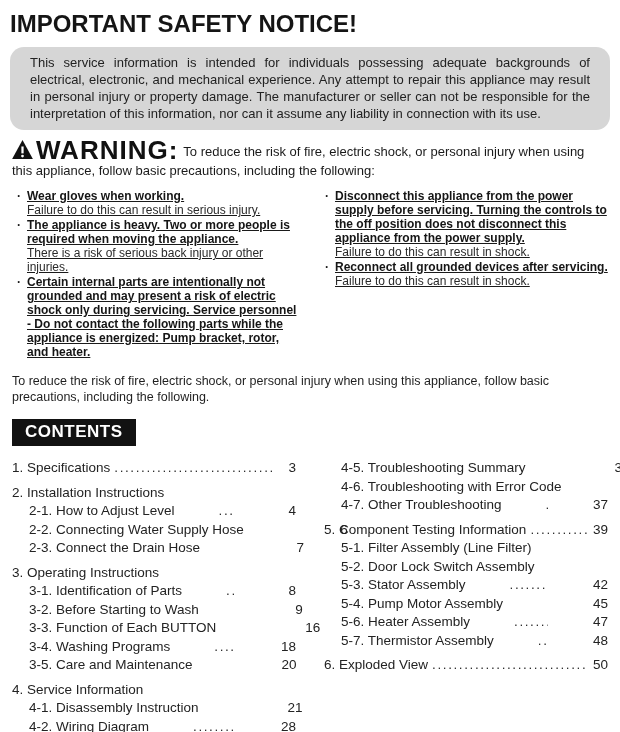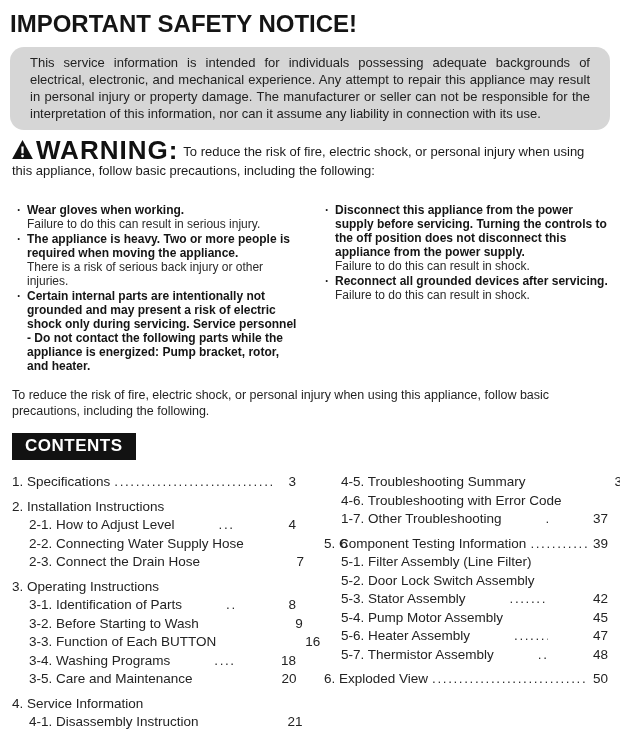--- a/index.html
+++ b/index.html
@@ -26,21 +26,21 @@
   .warn-head{
     margin:9px 2px 0;font-size:13px;line-height:16px;color:#1a1a1a;
   }
   .warn-icon{display:inline-block;vertical-align:-3px;margin-right:3px;}
   .warn-word{
     font-size:26px;font-weight:bold;letter-spacing:1px;color:#111;
     display:inline-block;line-height:22px;margin-right:5px;vertical-align:-3px;
   }
 
   
-  .cols{display:flex;gap:16px;margin-top:24px;}
+  .cols{display:flex;gap:16px;margin-top:10px;text-decoration:underline;}
   .col{flex:1;min-width:0;}
   .warn-list{list-style:none;margin:0;padding:0 0 0 7px;font-size:12px;line-height:14px;}
   .warn-list li{position:relative;padding-left:10px;margin-bottom:1px;}
   .warn-list li::before{content:"\00B7";position:absolute;left:0;top:0;font-weight:bold;}
   .warn-list .b{font-weight:bold;color:#151515;}
   .warn-list .n{font-weight:normal;color:#2a2a2a;}
   .warn-list .n:empty{display:none;}
 
   
   .reminder{font-size:12.5px;line-height:16px;margin:13px 2px 0;color:#1f1f1f;}
@@ -189,21 +189,21 @@
           <span class="toc-label">4-5. Troubleshooting Summary</span>
           <span class="dots"></span>
           <span class="toc-page">31</span>
         </div>
         <div class="toc-row lvl1">
           <span class="toc-label">4-6. Troubleshooting with Error Code</span>
           <span class="dots"></span>
           <span class="toc-page">32</span>
         </div>
         <div class="toc-row lvl1">
-          <span class="toc-label">1-7. Other Troubleshooting</span>
+          <span class="toc-label">4-7. Other Troubleshooting</span>
           <span class="dots"></span>
           <span class="toc-page">37</span>
         </div>
         <div class="toc-row lvl0">
           <span class="toc-label">5. Component Testing Information</span>
           <span class="dots"></span>
           <span class="toc-page">39</span>
         </div>
         <div class="toc-row lvl1">
           <span class="toc-label">5-1. Filter Assembly (Line Filter)</span>

